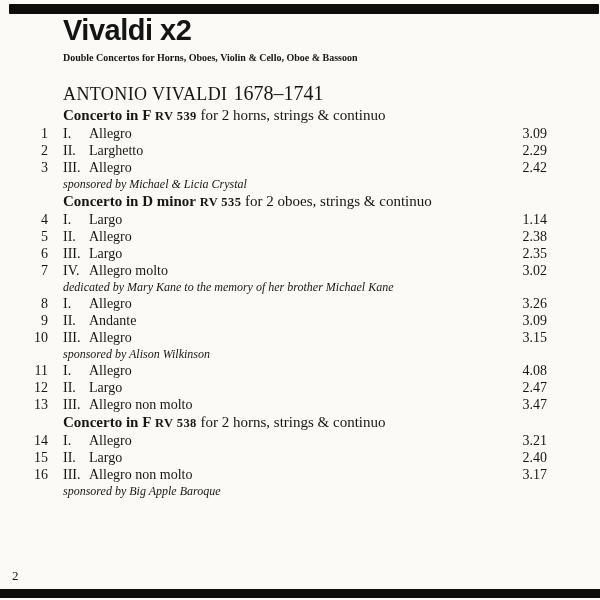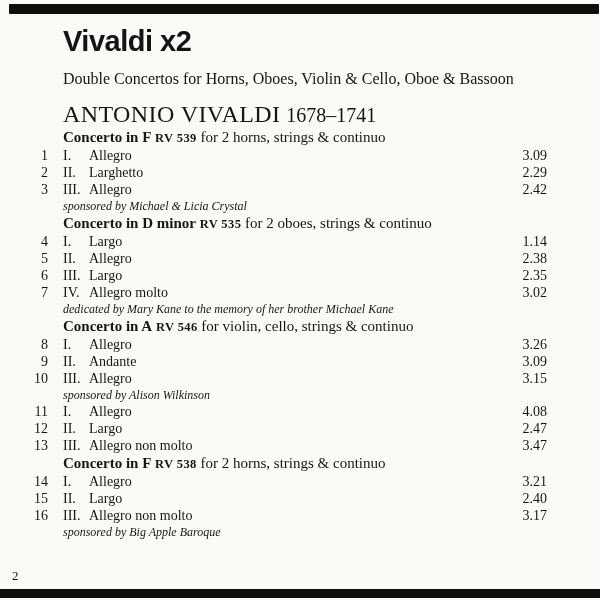--- a/index.html
+++ b/index.html
@@ -5,33 +5,33 @@
   html,body { margin:0; padding:0; }
   .page {
     position:relative; width:600px; height:600px;
     background:#fbfaf6; overflow:hidden;
     font-family:"Liberation Serif", serif; color:#181512;
   }
   .band { position:absolute; background:#0e0d0b; }
   .band-top    { top:4px; left:9px; right:1px; height:10px; border-radius:1px; }
   .band-bottom { bottom:2px; left:0; right:0; height:9px; }
 
-  .content { position:absolute; left:30px; top:26px; width:517px; }
+  .content { position:absolute; left:30px; top:15px; width:517px; }
 
   .title {
     font-family:"Liberation Sans", sans-serif; font-weight:700;
     font-size:29px; line-height:30px; letter-spacing:-0.5px;
     margin-left:33px; color:#141414;
   }
   .subtitle {
-    font-weight:400; font-size:16px; line-height:19px;
-    margin:13px 0 0 33px;
+    font-weight:700; font-size:10px; line-height:19px;
+    margin:3px 0 0 33px;
   }
   .composer-line { margin:15px 0 0 33px; line-height:22px; }
-  .composer { font-size:24px; letter-spacing:0.4px; }
+  .composer { font-size:18px; letter-spacing:0.4px; }
   .composer-dates { font-size:20px; margin-left:6px; }
 
   .section { }
   .heading { margin-left:33px; font-size:15px; line-height:18px; white-space:nowrap; }
   .c-name { font-weight:700; }
   .c-rv   { font-weight:700; font-size:12.5px; letter-spacing:0.4px; }
   .c-sup  { font-size:9px; vertical-align:super; line-height:0; }
 
   .trow {
     display:grid; grid-template-columns:18px 41px 1fr 50px;
@@ -120,25 +120,20 @@
       <div class="trow">
         <span class="tnum">7</span>
         <span class="tmvt">IV.</span>
         <span class="ttitle">Allegro molto</span>
         <span class="ttime">3.02</span>
       </div>
       <div class="credit">dedicated by Mary Kane to the memory of her brother Michael Kane</div>
     </div>
 
     <div class="section">
-      <div class="heading">
-        <span class="c-name">Concerto in A</span>
-        <span class="c-rv">RV 546</span>
-        <span class="c-scoring">for violin, cello, strings &amp; continuo</span><sup class="c-sup"></sup><span class="c-scoring"></span>
-      </div>
       <div class="trow">
         <span class="tnum">8</span>
         <span class="tmvt">I.</span>
         <span class="ttitle">Allegro</span>
         <span class="ttime">3.26</span>
       </div>
       <div class="trow">
         <span class="tnum">9</span>
         <span class="tmvt">II.</span>
         <span class="ttitle">Andante</span>

